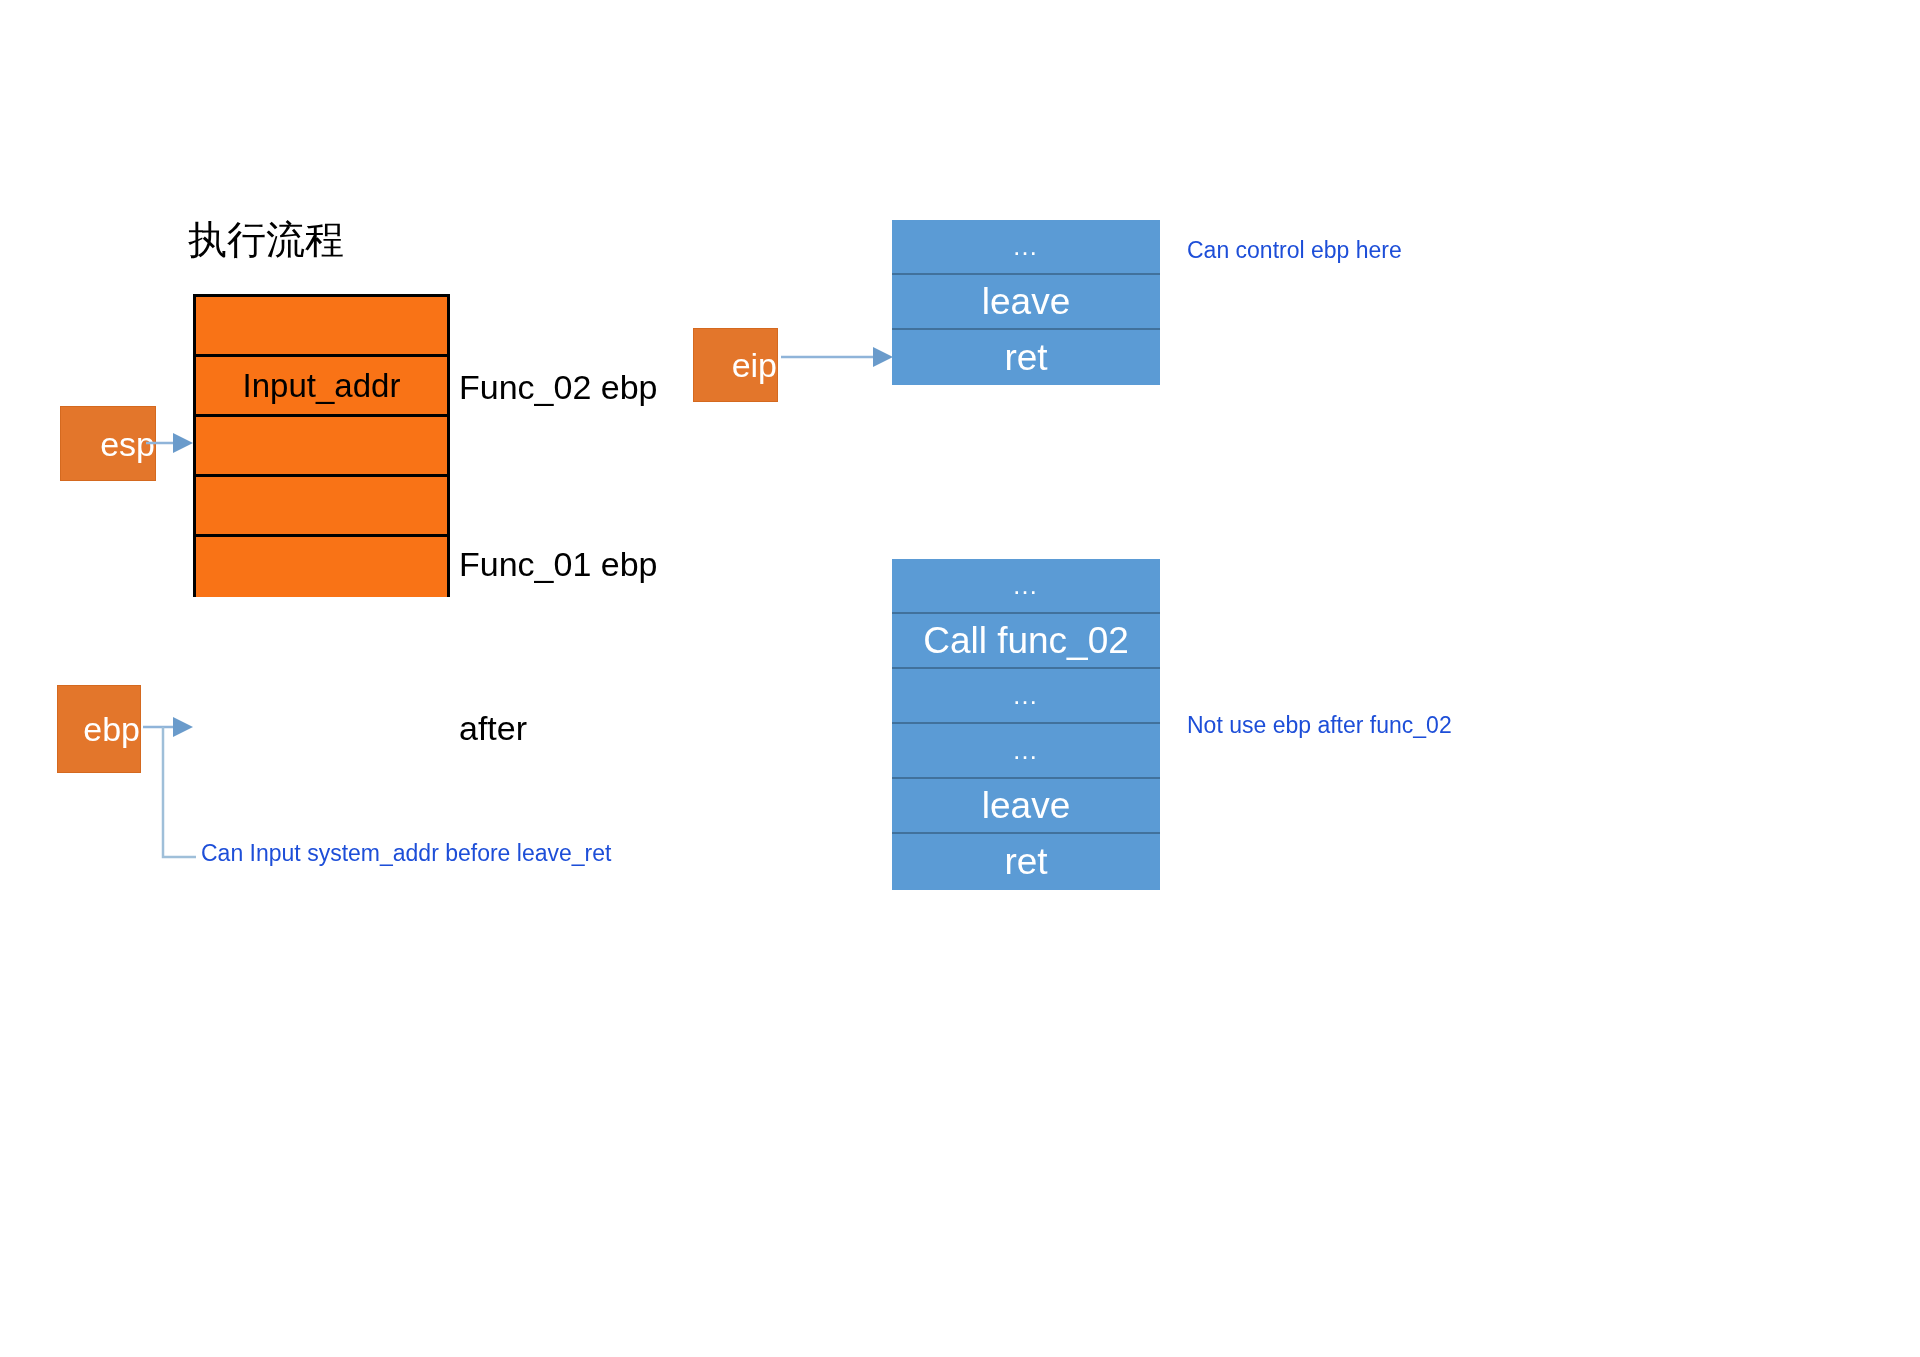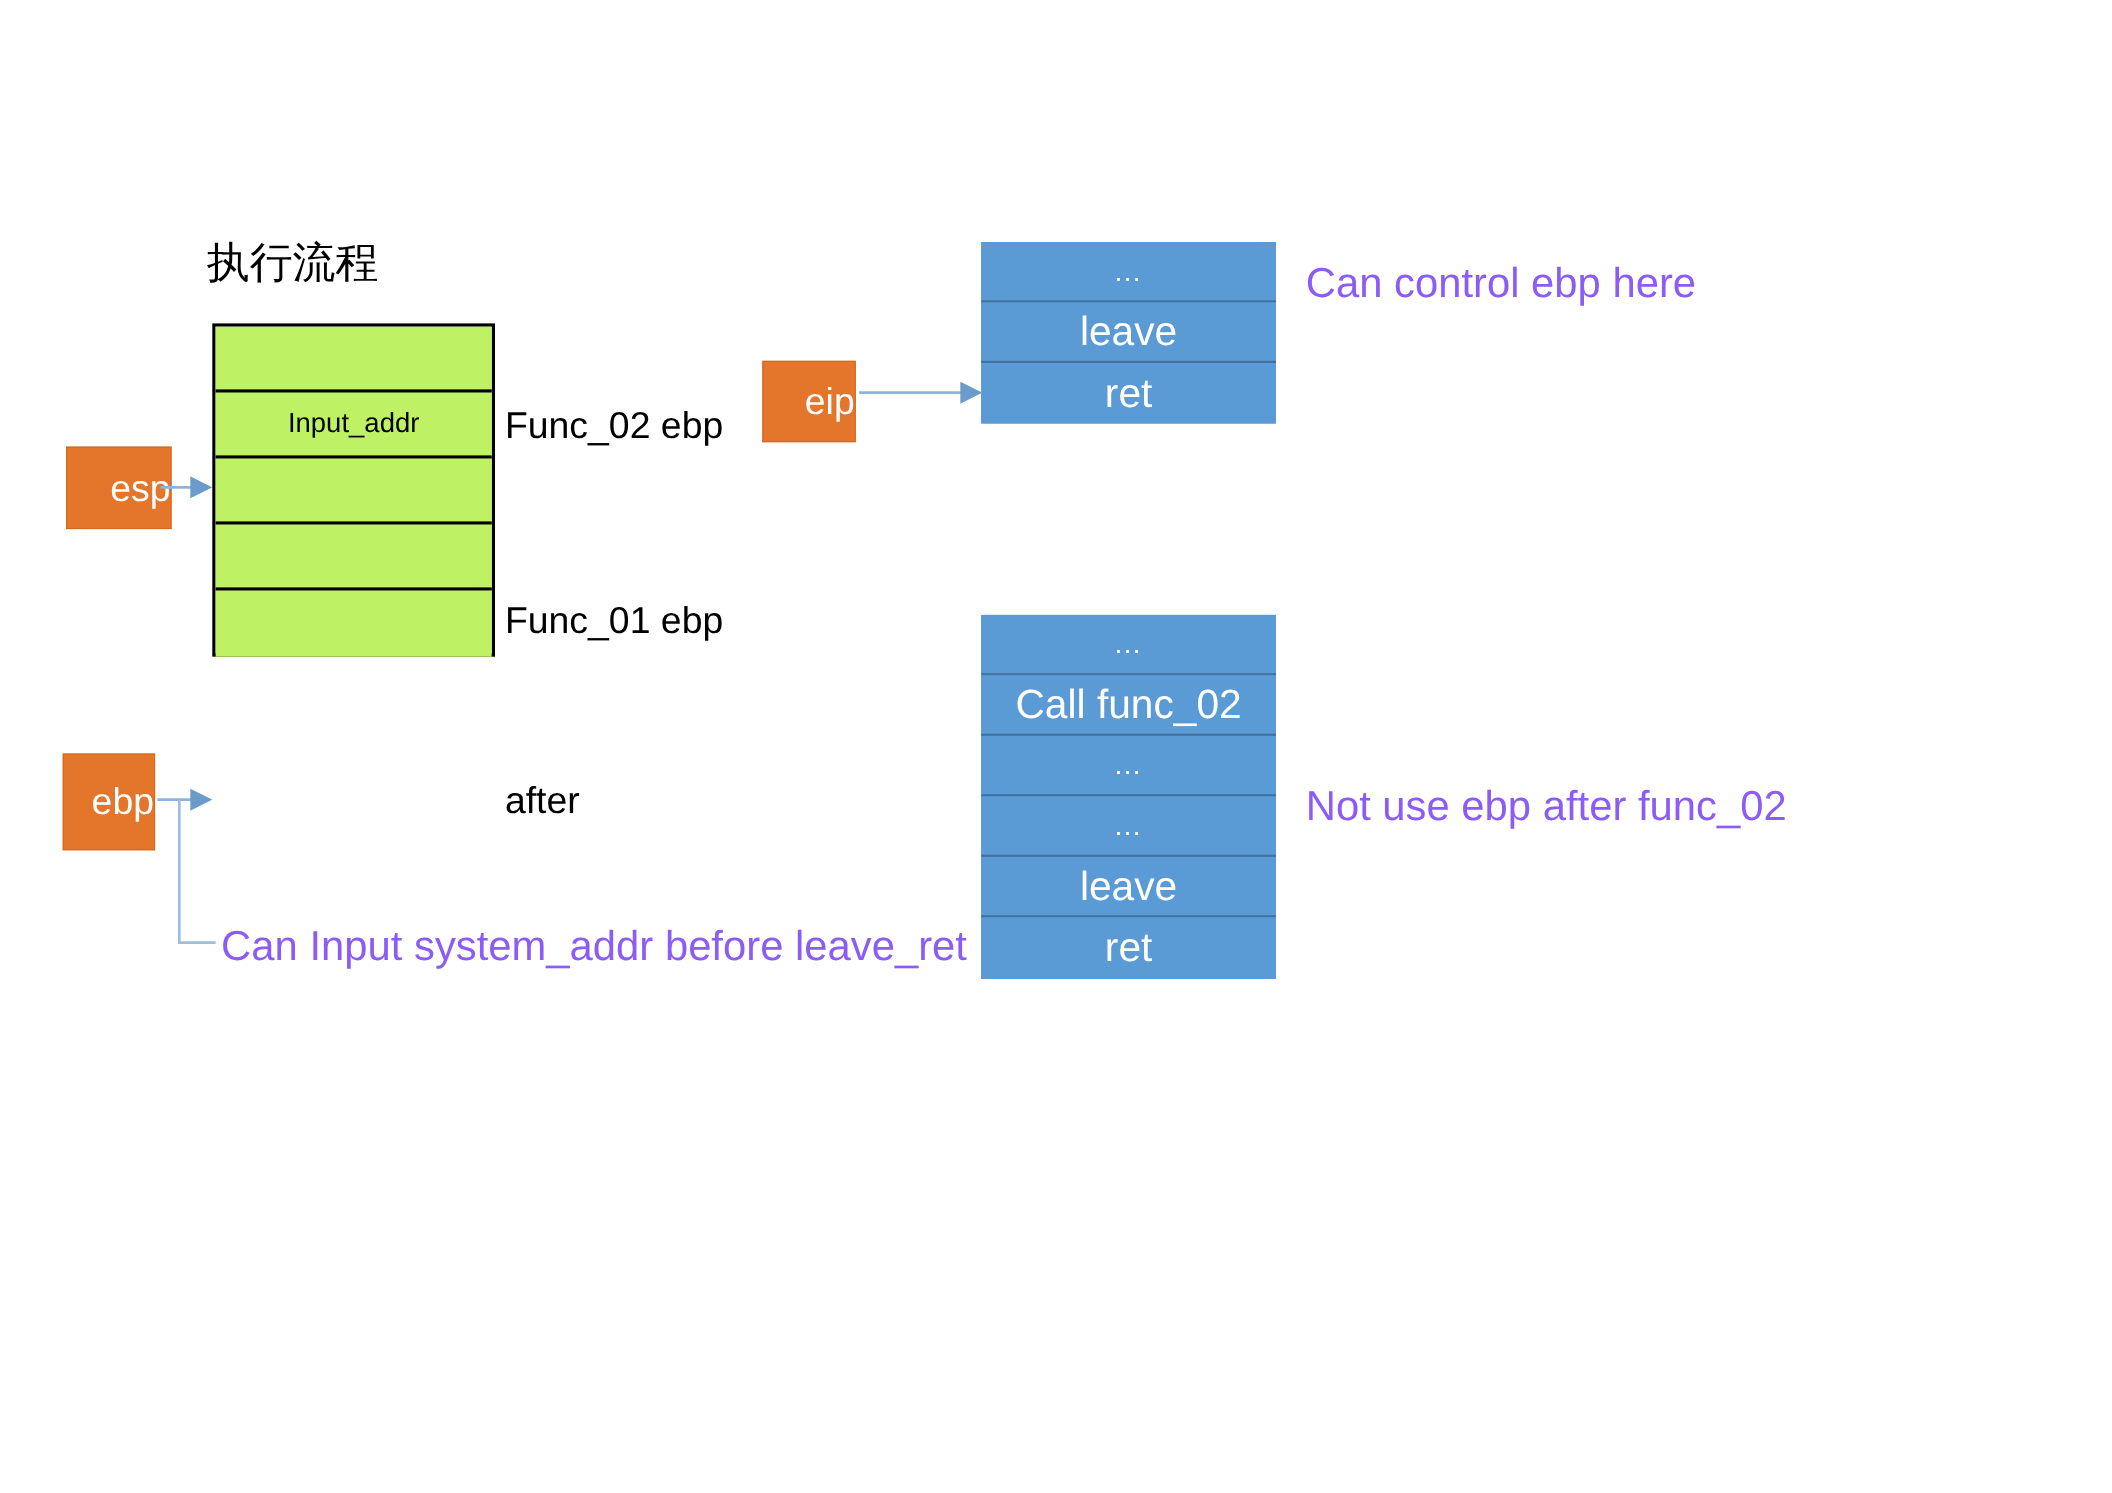--- a/index.html
+++ b/index.html
@@ -50,23 +50,23 @@
     box-sizing: border-box;
     border: 3px solid #000000;
     background: #ffffff;
   }
   .white-table .row {
     box-sizing: border-box;
     border-bottom: 3px solid #000000;
     display: flex;
     align-items: center;
     justify-content: center;
-    font-size: 25px;
+    font-size: 33px;
     color: #000000;
-    background: #bef264;
+    background: #f97316;
     white-space: nowrap;
   }
   .white-table .row:last-child {
     border-bottom: none;
   }
 
   
   .blue-table {
     position: absolute;
     box-sizing: border-box;
@@ -94,23 +94,23 @@
   
   .side-label {
     position: absolute;
     font-size: 34px;
     line-height: 1.1;
     color: #000000;
     white-space: nowrap;
   }
   .note-label {
     position: absolute;
-    font-size: 38px;
+    font-size: 23px;
     line-height: 1.1;
-    color: #8b5cf6;
+    color: #1d4ed8;
     white-space: nowrap;
   }
 
   
   #connectors {
     position: absolute;
     left: 0;
     top: 0;
     width: 1920px;
     height: 1357px;

